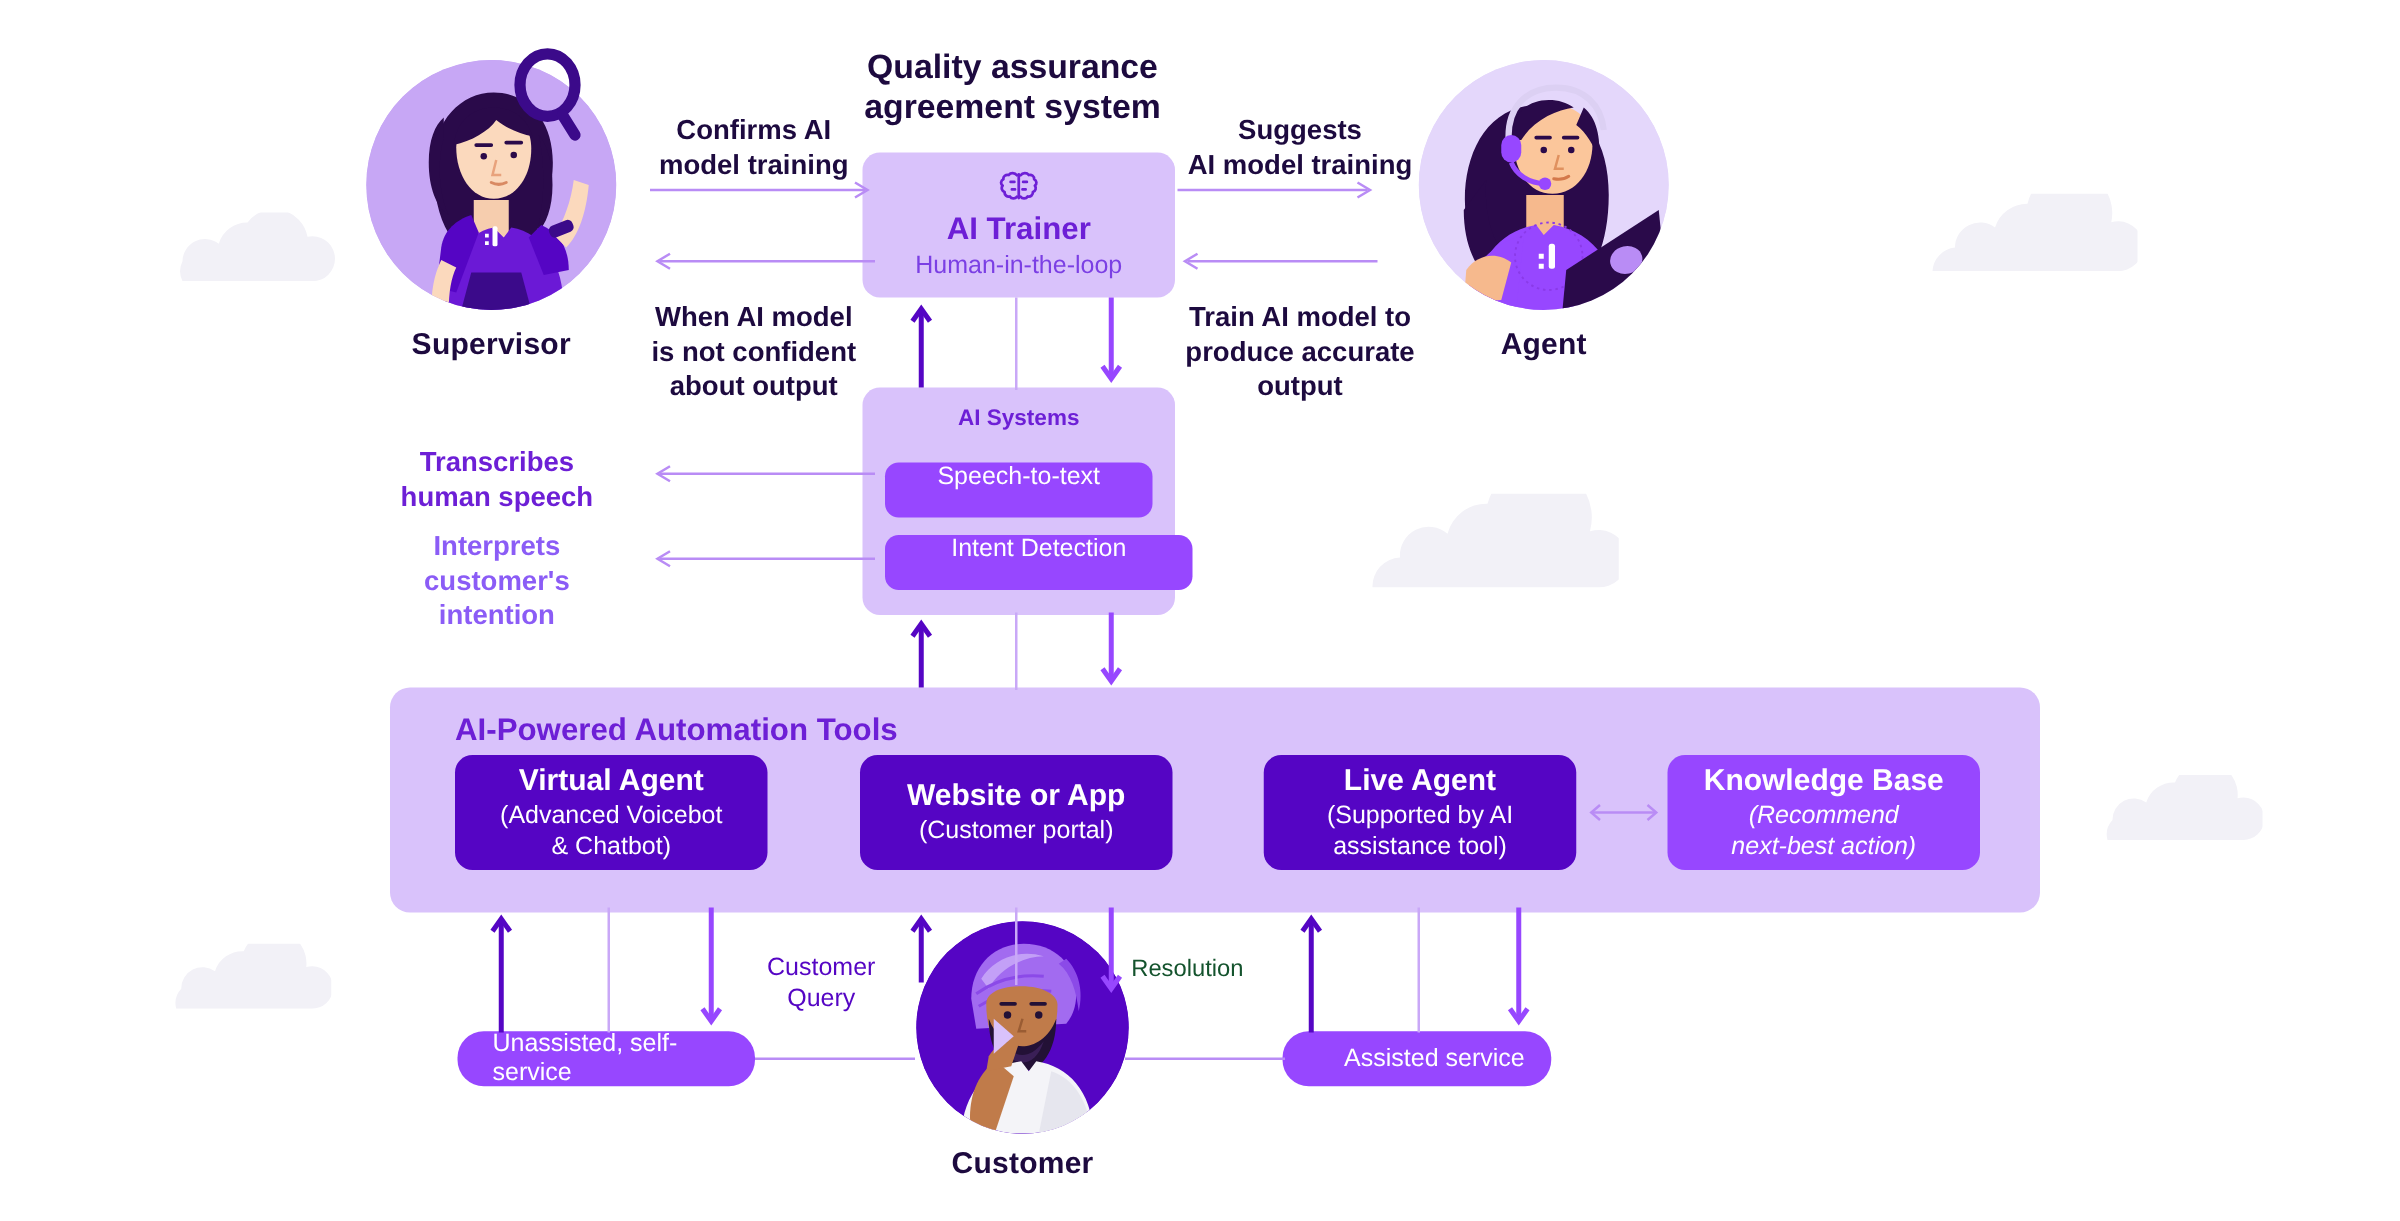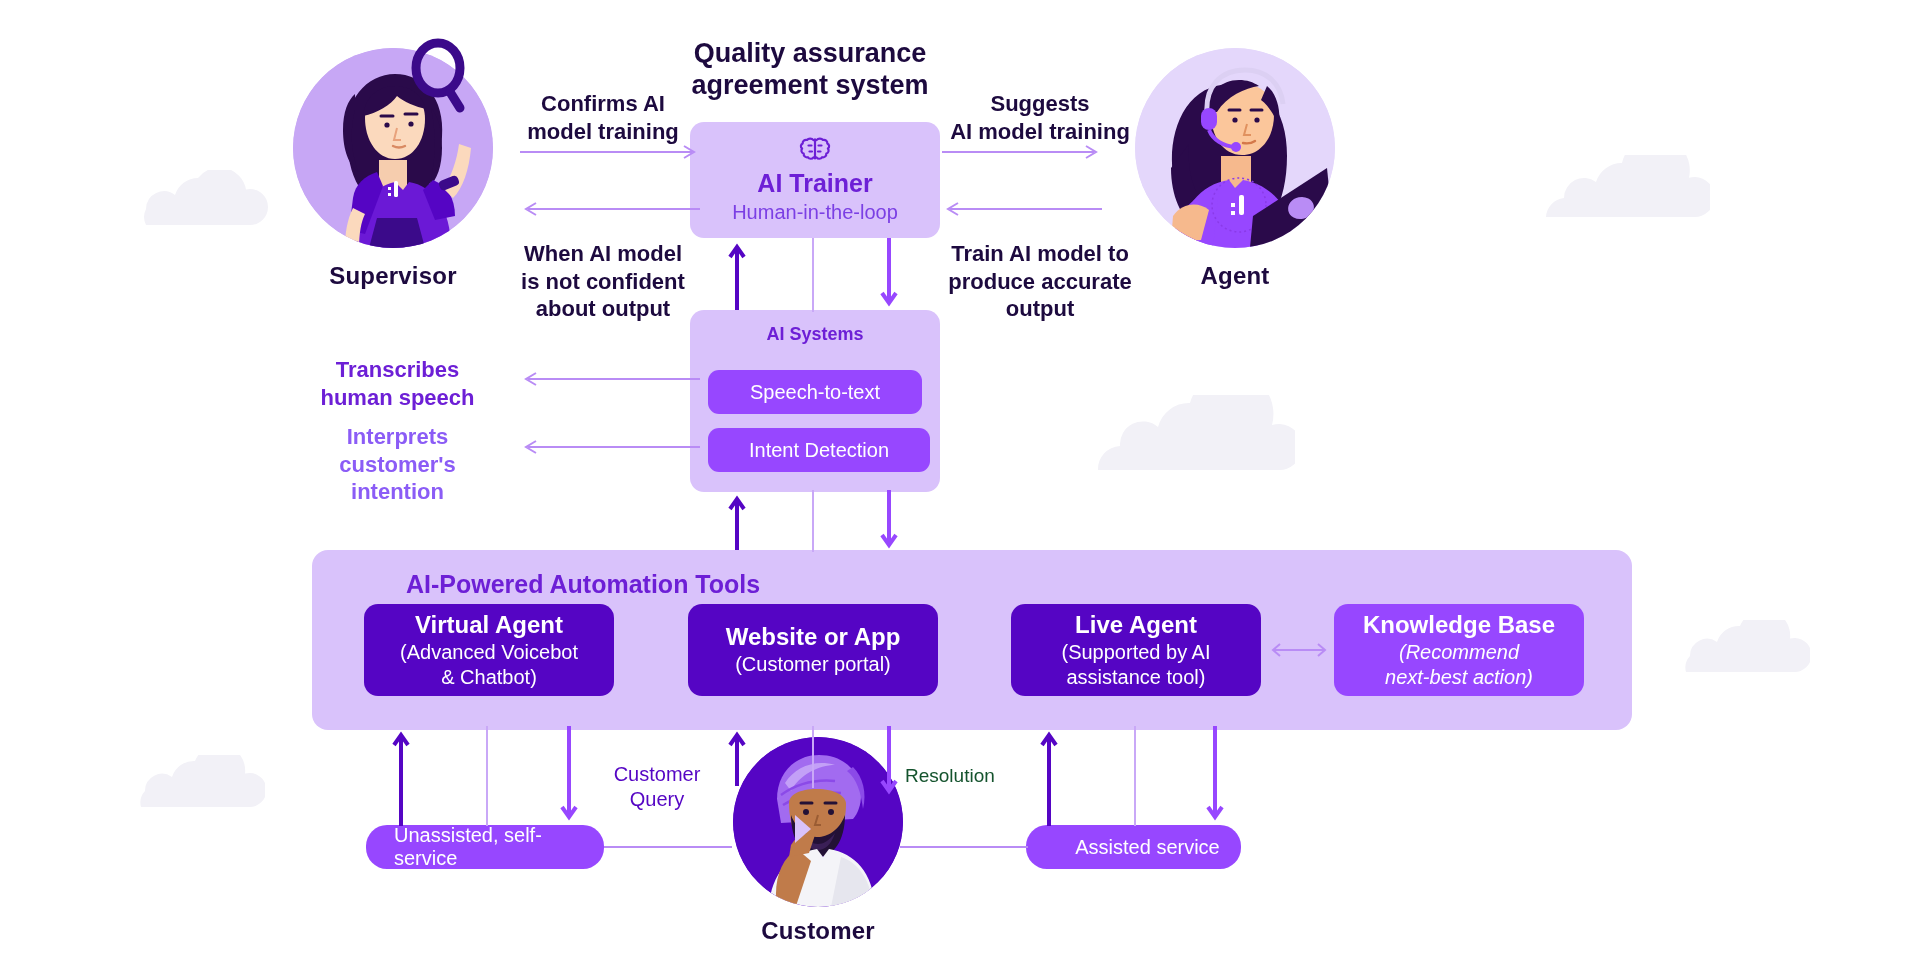--- a/index.html
+++ b/index.html
@@ -32,21 +32,21 @@
   .trainer-box {
     position:absolute; background:#d9c2fb; border-radius:14px;
     display:flex; flex-direction:column; align-items:center; justify-content:center;
   }
   .trainer-title { color:#6d1fd6; font-weight:bold; font-size:25px; line-height:1.1; margin-top:4px;}
   .trainer-sub  { color:#7b3fe4; font-size:20px; line-height:1.2; margin-top:2px;}
 
   .sys-title { color:#6d1fd6; font-weight:bold; font-size:18px; text-align:center; }
   .pill {
     background:#9747ff; color:#ffffff; border-radius:11px;
-    display:flex; align-items:center; justify-content:center;
+    display:flex; align-items:flex-start; justify-content:center;
     font-size:20px;
   }
 
   .tools-panel {
     position:absolute; background:#d9c2fb; border-radius:16px;
   }
   .tools-title {
     position:absolute; color:#6d1fd6; font-weight:bold; font-size:25px;
   }
   .tool-card {
@@ -216,27 +216,27 @@
     </svg>
     <div class="trainer-title">AI Trainer</div>
     <div class="trainer-sub">Human-in-the-loop</div>
   </div>
 
   <div class="soft-panel" style="left:690px; top:310px; width:250px; height:182px;">
     <div class="sys-title" style="margin-top:14px;">AI Systems</div>
     <div class="pill" style="position:absolute; left:18px; top:60px; width:214px; height:44px;">
       <span>Speech-to-text</span>
     </div>
-    <div class="pill" style="position:absolute; left:18px; top:118px; width:222px; height:44px;">
+    <div class="pill" style="position:absolute; left:18px; top:118px; width:246px; height:44px;">
       <span>Intent Detection</span>
     </div>
   </div>
 
   <div class="tools-panel" style="left:312px; top:550px; width:1320px; height:180px;"></div>
-  <div class="tools-title" style="left:364px; top:570px;margin-left:42px;">AI-Powered Automation  Tools</div>
+  <div class="tools-title" style="left:364px; top:570px;">AI-Powered Automation  Tools</div>
 
   <div class="tool-card card-dark" style="left:364px; top:604px; width:250px; height:92px;">
     <div class="t1">Virtual Agent</div>
     <div class="t2" style="white-space:pre-line;">(Advanced Voicebot
 &amp; Chatbot)</div>
   </div>
   <div class="tool-card card-dark" style="left:688px; top:604px; width:250px; height:92px;">
     <div class="t1">Website or App</div>
     <div class="t2" style="white-space:pre-line;">(Customer portal)</div>
   </div>

